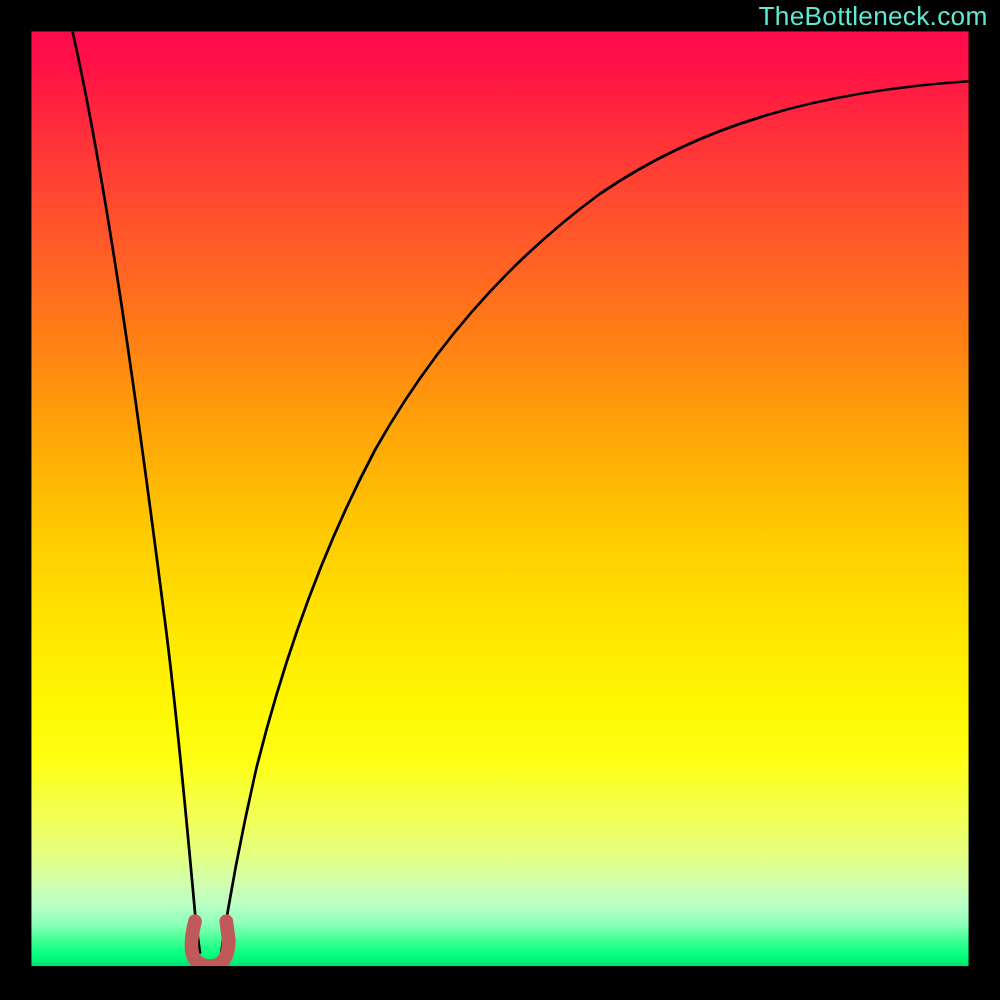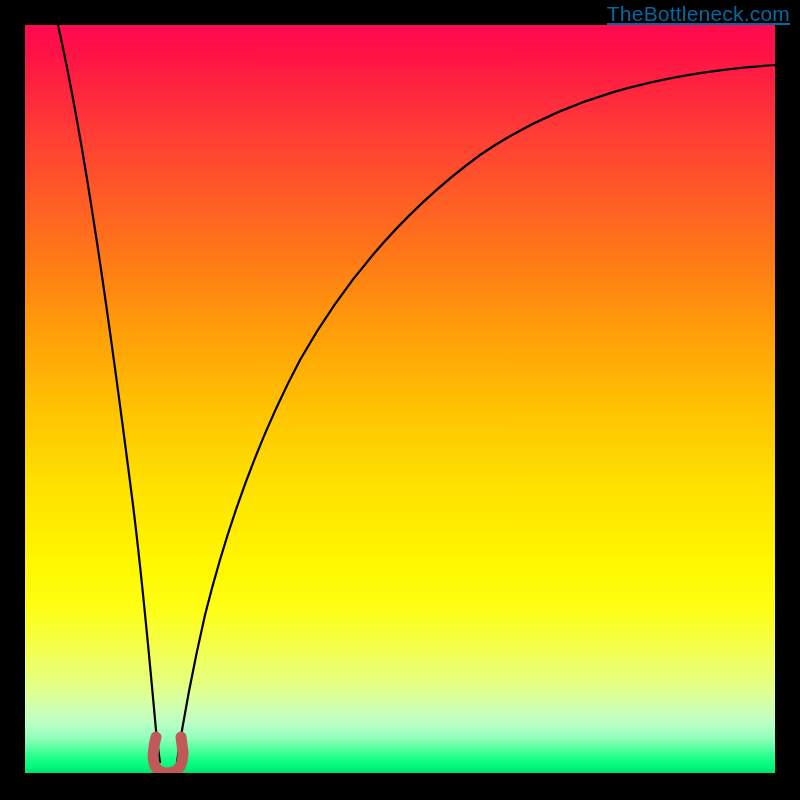--- a/index.html
+++ b/index.html
@@ -53,26 +53,25 @@
   .svg-layer {
     position: absolute;
     inset: 0;
     width: 750px;
     height: 748px;
   }
   .watermark {
     position: absolute;
     top: 2px;
     right: 10px;
-    color: #0369a1;
+    color: #5eead4;
     font-size: 21px;
     letter-spacing: 0.2px;
     font-weight: 400;
     user-select: none;
-    text-decoration: underline;
   }
 </style>
 </head>
 <body>
 
 <div class="frame">
 
   <div class="plot-area">
     <div class="gradient"></div>
 

